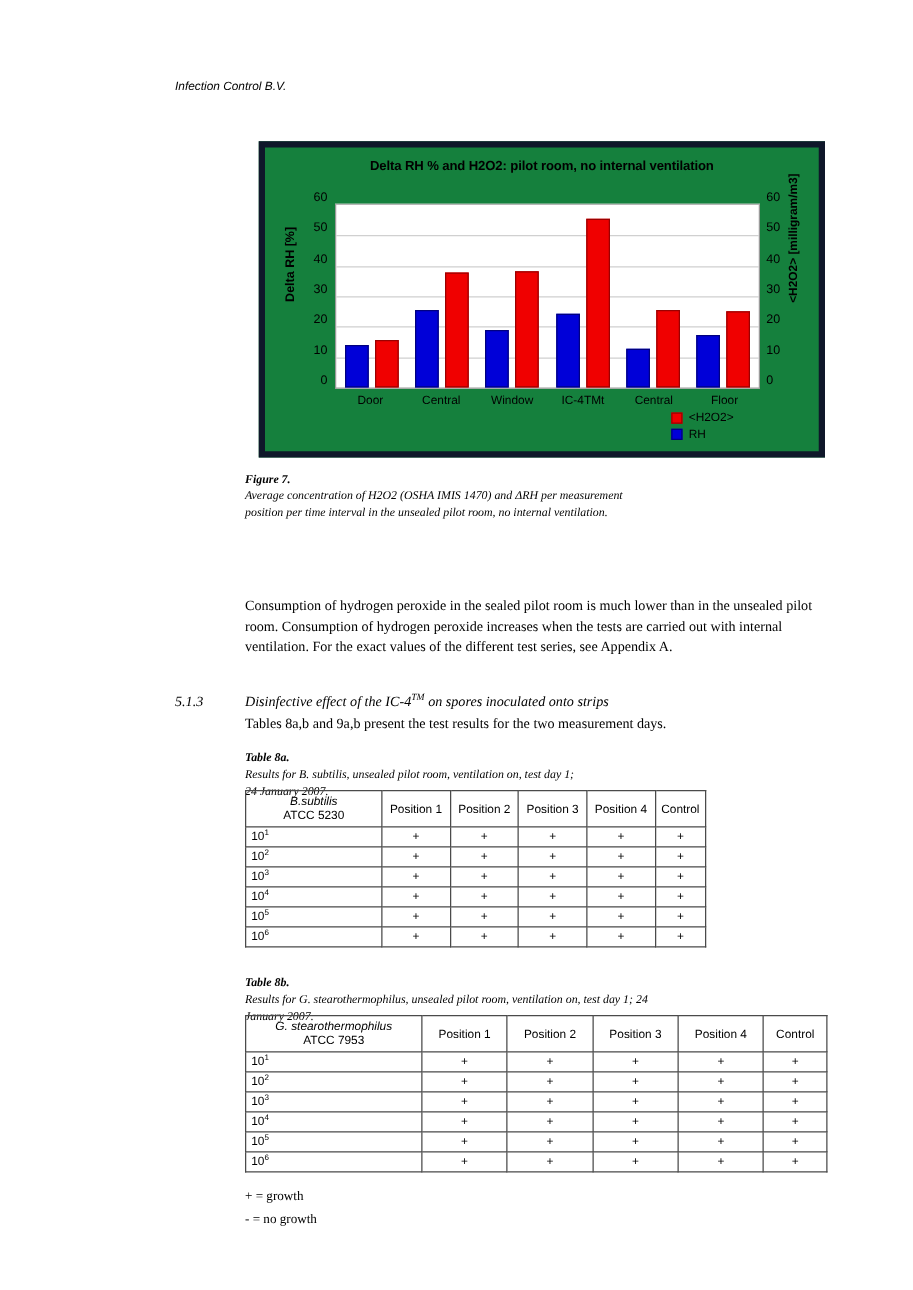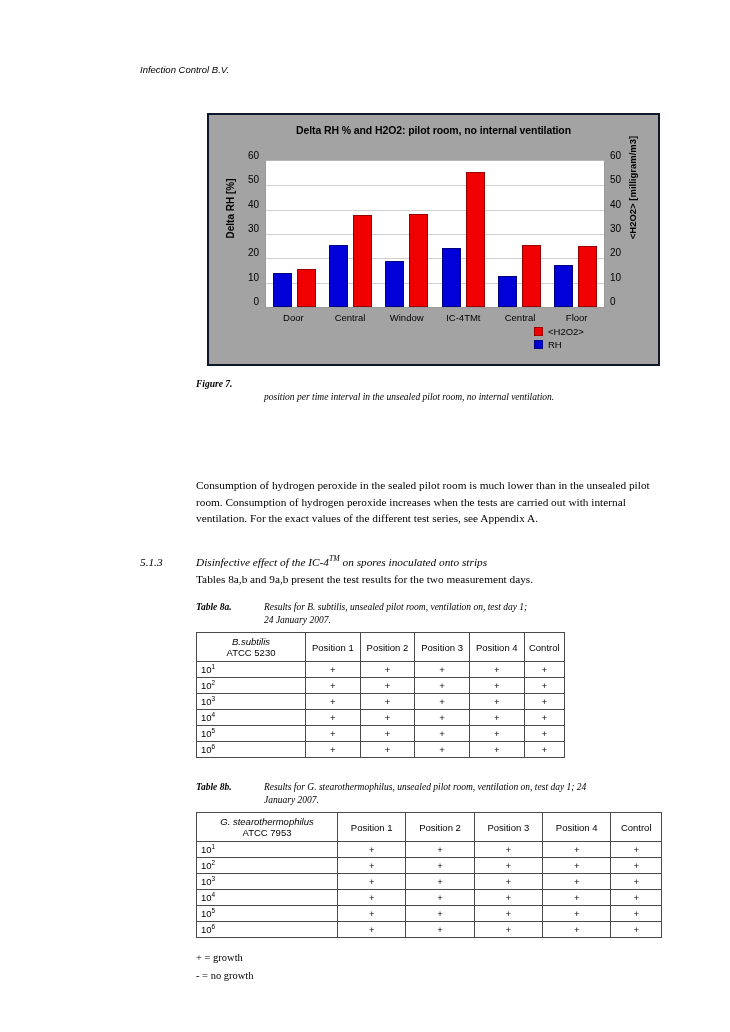--- a/index.html
+++ b/index.html
@@ -17,22 +17,22 @@
   .hdr { position:absolute; left:140px; top:58px; width:520px; }
   .hdr-row { display:flex; justify-content:space-between; align-items:baseline; }
   .hdr-left { font-family:"Liberation Sans", sans-serif; font-size:9.5px; }
   .hdr-right { font-family:"Liberation Sans", sans-serif; font-size:9.5px; font-weight:bold; }
   .hdr-sub { font-family:"Liberation Sans", sans-serif; font-size:9.5px; font-style:italic; margin-top:6px; }
 
   
   .chart-box {
     position:absolute; left:207px; top:113px;
     width:453px; height:253px;
-    border:2px solid #0f172a;
-    background:#a3a3a3;
+    border:5px solid #0f172a;
+    background:#15803d;
     box-sizing:border-box;
   }
   .chart-title {
     text-align:center;
     font-family:"Liberation Sans", sans-serif;
     font-size:10.5px; font-weight:bold;
     margin-top:9px; letter-spacing:-0.1px;
   }
   .plot-wrap { position:absolute; left:0; top:41px; width:453px; height:190px; }
 
@@ -79,21 +79,21 @@
   .xlabels div { flex:1; text-align:center; font-family:"Liberation Sans", sans-serif; font-size:9.5px; }
 
   .legend { position:absolute; left:325px; top:170px; width:120px;
             font-family:"Liberation Sans", sans-serif; font-size:9.5px; }
   .legend-row { display:flex; align-items:center; gap:5px; margin-bottom:2px; }
   .swatch { width:7px; height:7px; display:inline-block; }
   .sw-red { background:#f00000; border:1px solid #9b0000; }
   .sw-blue { background:#0000d8; border:1px solid #000080; }
 
   
-  .cap { position:absolute; font-size:9.5px; font-style:italic; line-height:1.42; }
+  .cap { position:absolute; font-size:9.5px; font-style:italic; line-height:1.42;flex-direction:column; }
   .cap .lbl { font-weight:bold; font-style:italic; }
   .cap-tbl { display:flex; }
   .cap-tbl .lbl { width:68px; flex:none; }
   .cap-tbl .txt { flex:1; }
 
   
   .body-p { position:absolute; left:196px; width:466px; font-size:11.3px; line-height:1.47; text-align:left; }
 
   .sec { position:absolute; left:140px; top:554px; width:522px; font-size:11.3px; line-height:1.47; }
   .sec-num { position:absolute; left:0; top:0; font-style:italic; }
@@ -206,21 +206,21 @@
             <span class="swatch sw-blue"></span>
             <span>RH</span>
           </div>
         </div>
     </div>
   </div>
 
   <div class="cap cap-tbl" style="left:196px; top:378px; width:466px;">
     <span class="lbl">Figure 7.</span>
     <span class="txt">
-      <br>
+      <span>Average concentration of H2O2 (OSHA IMIS 1470) and ΔRH per measurement</span><br>
       <span>position per time interval in the unsealed pilot room, no internal ventilation.</span>
     </span>
   </div>
 
   <div class="body-p" style="top:477px;">Consumption of hydrogen peroxide in the sealed pilot room is much lower than in the unsealed pilot room. Consumption of hydrogen peroxide increases when the tests are carried out with internal ventilation. For the exact values of the different test series, see Appendix A.</div>
 
   <div class="sec">
     <span class="sec-num">5.1.3</span>
     <span class="sec-ttl"><span>Disinfective effect of the IC-4</span><sup>TM</sup><span> on spores inoculated onto strips</span></span>
     <span class="sec-sub">Tables 8a,b and 9a,b present the test results for the two measurement days.</span>

